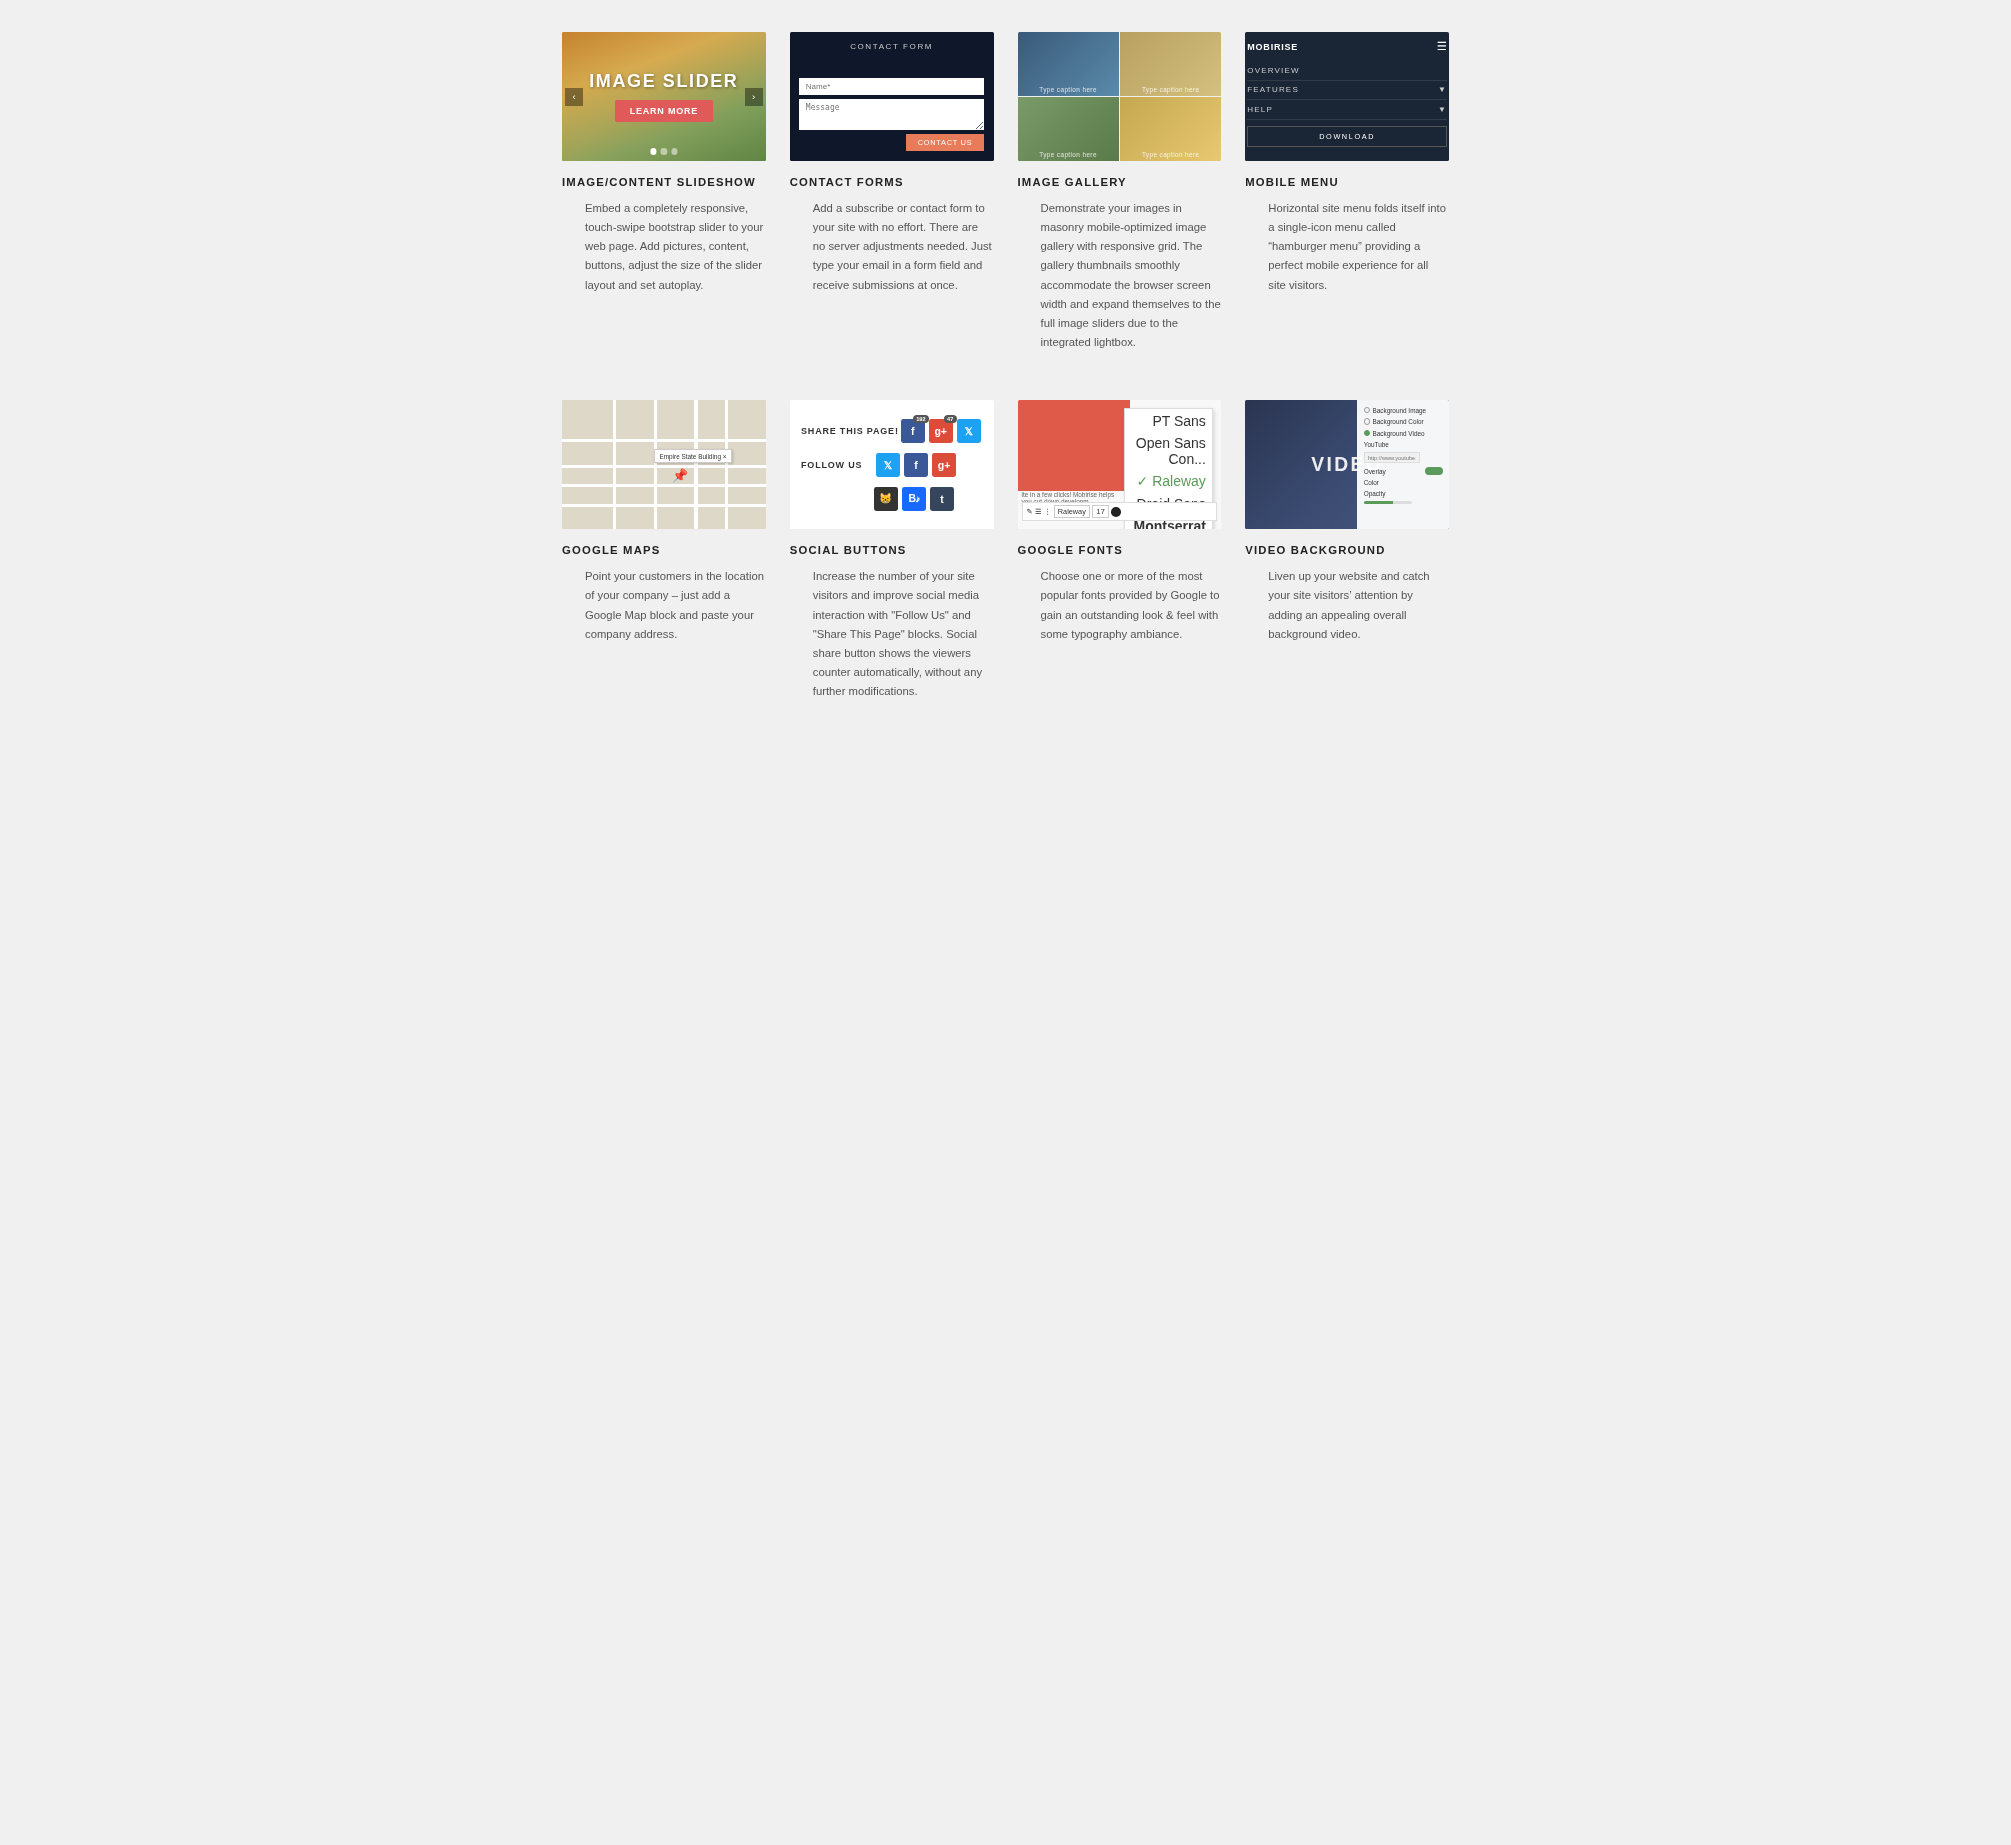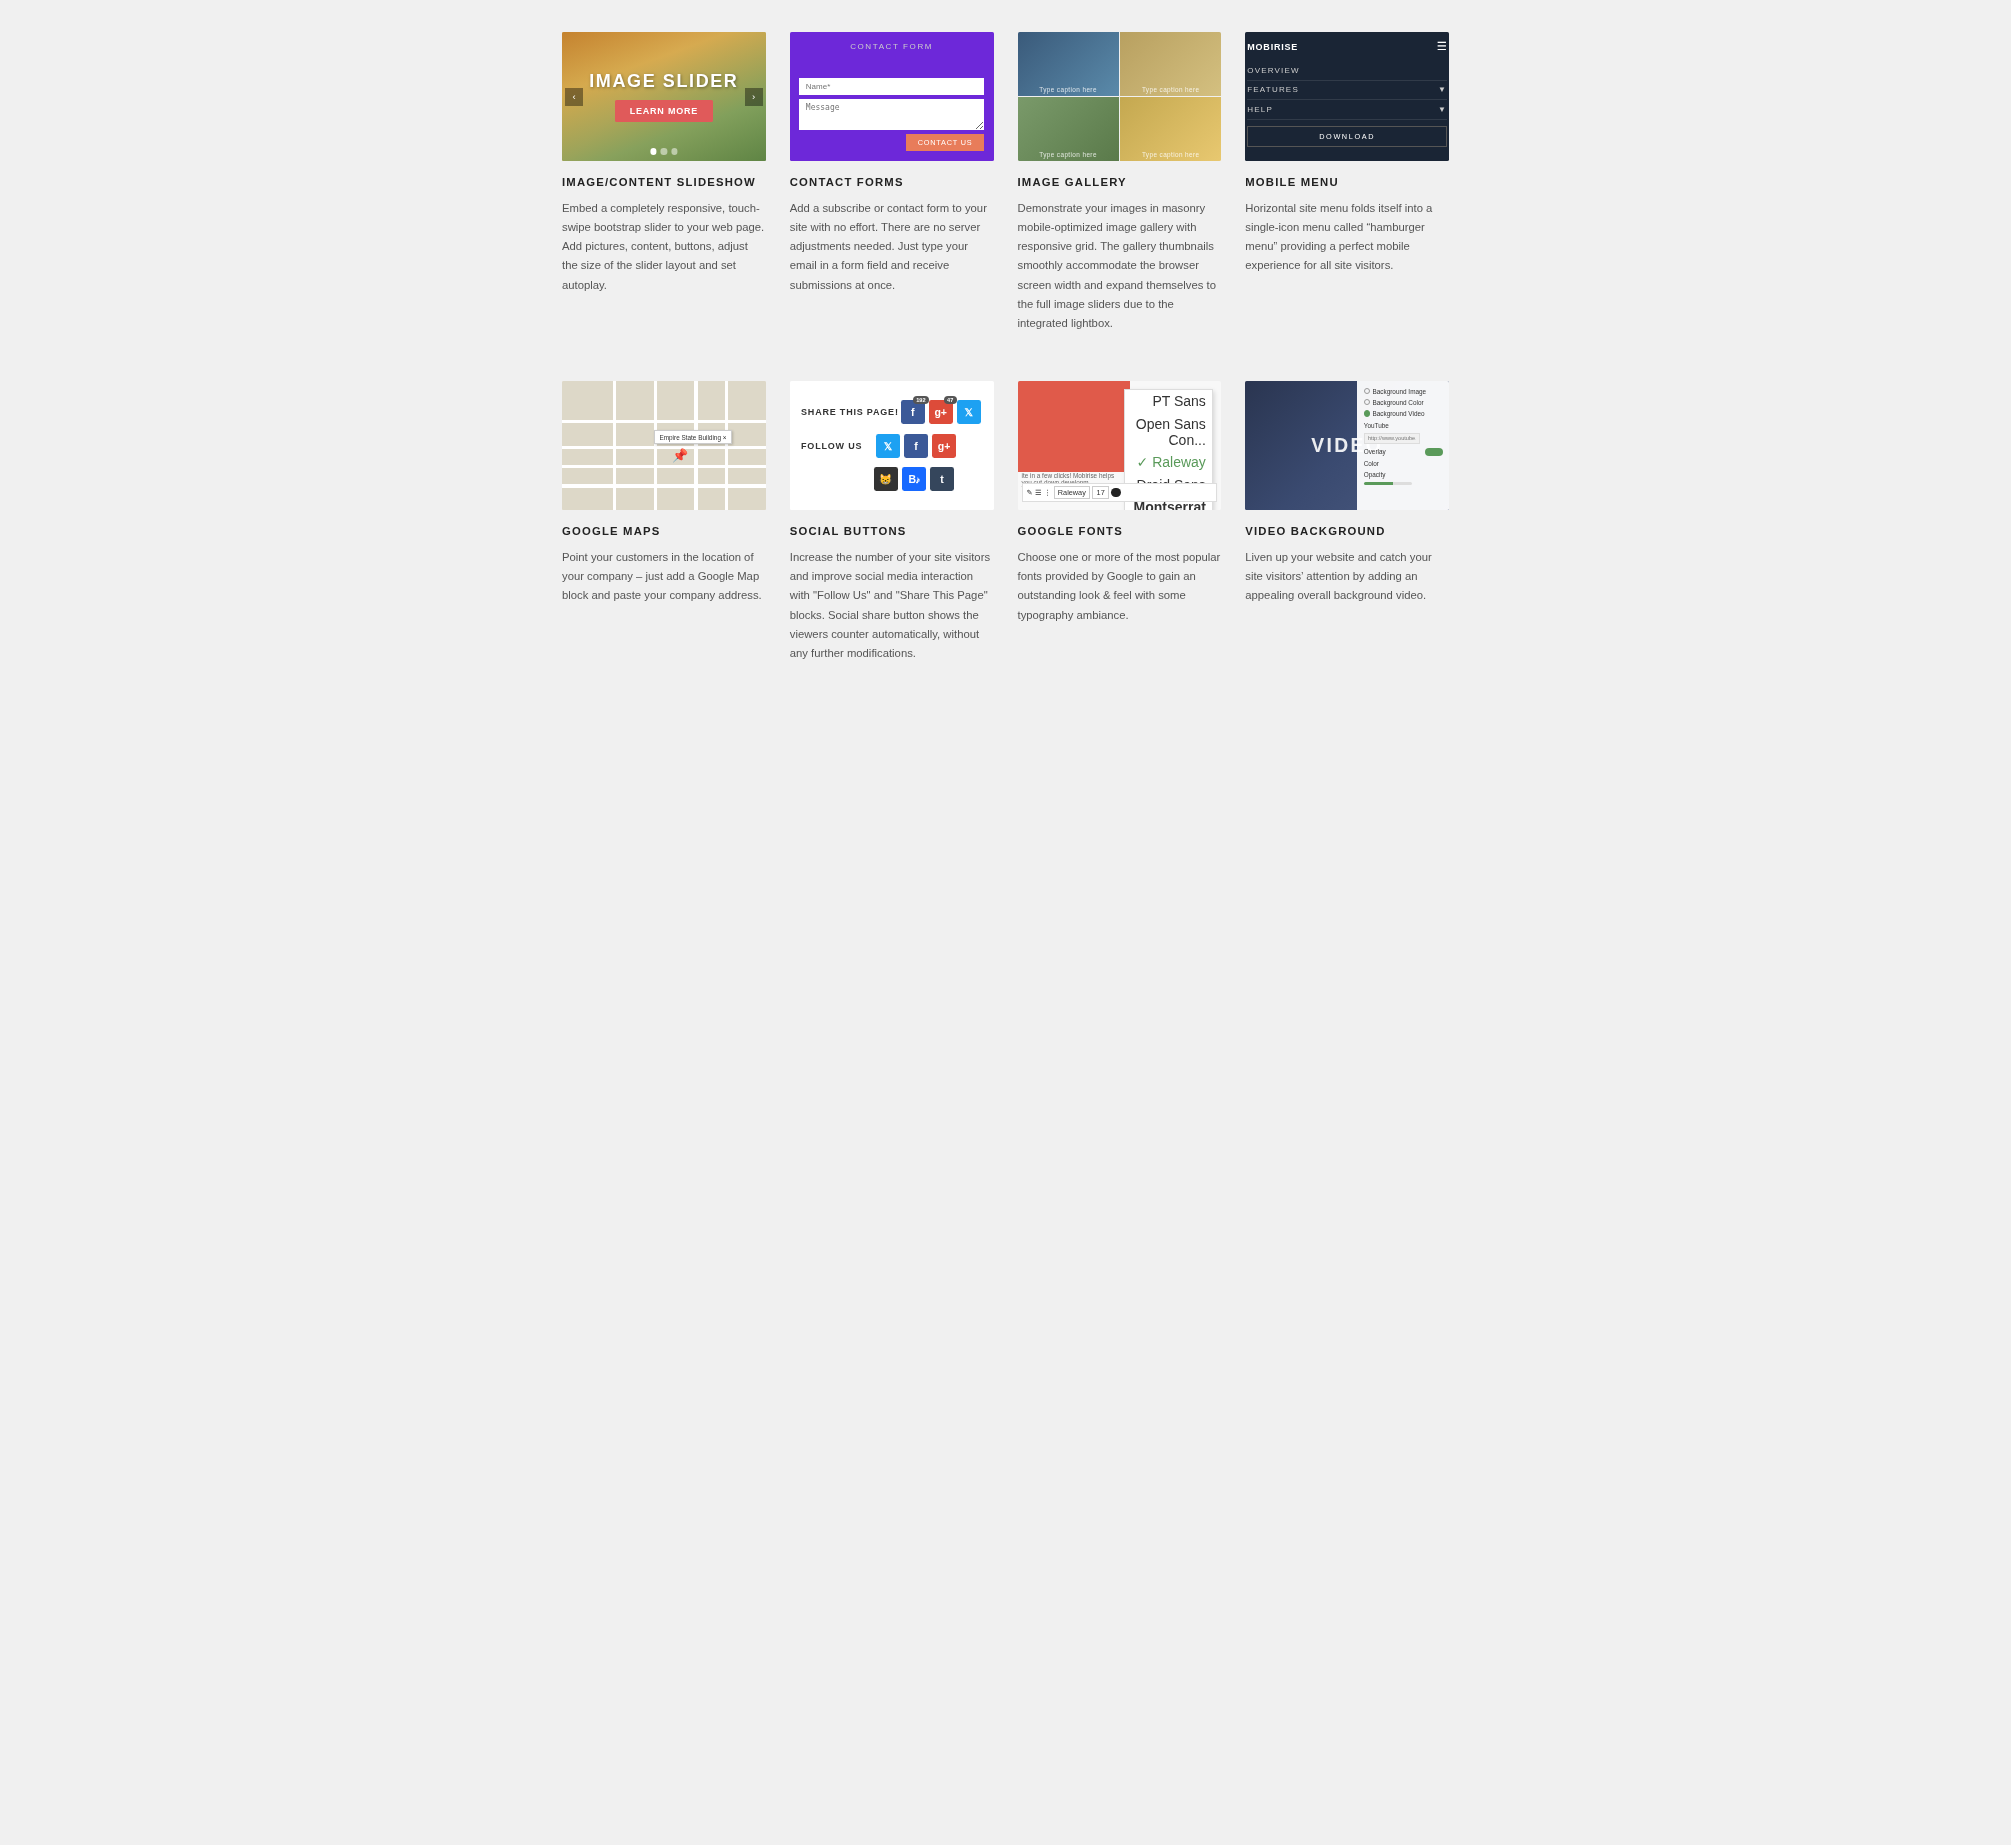--- a/index.html
+++ b/index.html
@@ -36,20 +36,21 @@
       font-weight: 700;
       letter-spacing: 1.2px;
       text-transform: uppercase;
       margin-bottom: 11.3px;
       color: #222;
     }
     .feature-desc {
       font-size: 11.3px;
       line-height: 1.7;
       color: #555;
+      margin-left: 23px;
     }
 
     
     .slider-preview {
       background: linear-gradient(135deg, #c9a84c 0%, #e8b86d 40%, #7a9e5e 100%);
       width: 100%;
       height: 100%;
       position: relative;
       display: flex;
       align-items: center;
@@ -112,21 +113,21 @@
       display: flex; align-items: center; justify-content: center;
       font-size: 9.7px;
       cursor: pointer;
       z-index: 3;
     }
     .slider-arrow.left { left: 3.2px; }
     .slider-arrow.right { right: 3.2px; }
 
     
     .contact-preview {
-      background: #6d28d9;
+      background: #0f172a;
       width: 100%;
       height: 100%;
       display: flex;
       flex-direction: column;
       align-items: center;
       justify-content: center;
       padding: 9.7px;
       gap: 4.8px;
     }
     .contact-title-bar {

